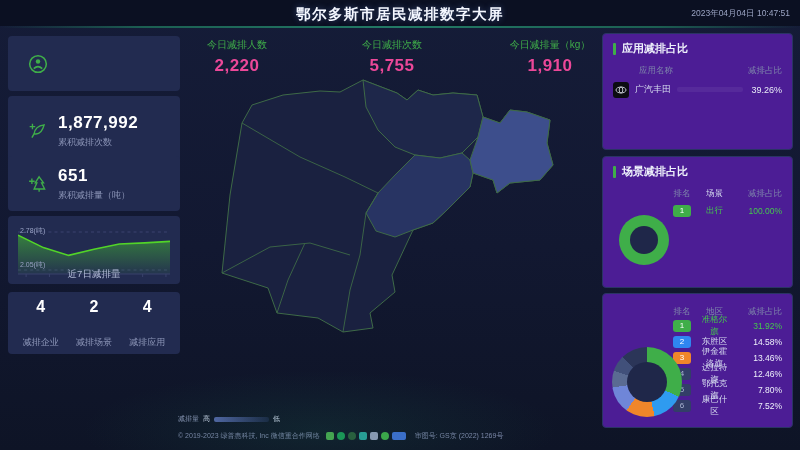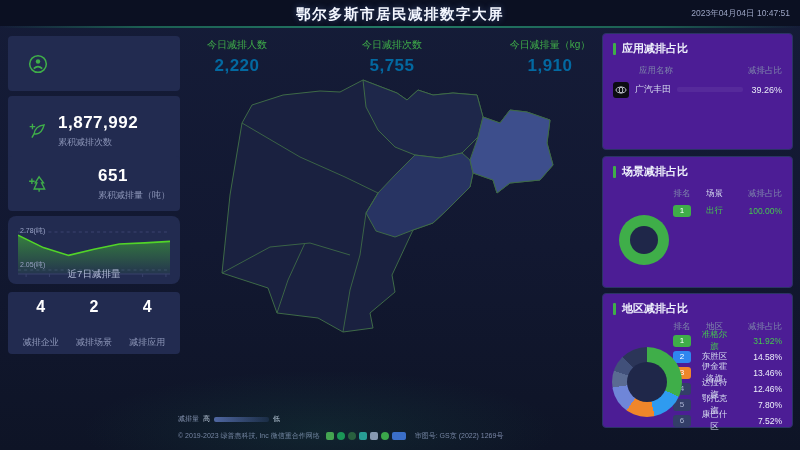--- a/index.html
+++ b/index.html
@@ -29,21 +29,21 @@
   
   .trend-card{padding:6px 10px;}
   .trend-svg{position:absolute;left:10px;top:10px;width:152px;height:52px;}
   .trend-label{position:absolute;font-size:7px;color:#98a1c3;}
   .trend-title{position:absolute;left:0;right:0;bottom:3px;text-align:center;font-size:9.5px;color:#b4bcd8;}
   .grid{stroke:#3a436e;stroke-width:1;stroke-dasharray:3 3;}
   .axisln{stroke:#39426b;stroke-width:1;}
   
   .today{position:absolute;top:38px;text-align:center;}
   .today-label{font-size:10px;color:#3fae49;}
-  .today-value{font-size:17px;font-weight:bold;color:#0369a1;margin-top:4px;letter-spacing:.5px;}
+  .today-value{font-size:17px;font-weight:bold;color:#ec4899;margin-top:4px;letter-spacing:.5px;}
   
   .map-wrap{position:absolute;left:200px;top:75px;width:400px;height:345px;}
   .map-legend{position:absolute;left:178px;top:414px;display:flex;align-items:center;font-size:7px;color:#8d96b8;}
   .map-legend .hl{color:#cfd6ec;margin:0 4px;}
   .legend-bar{width:55px;height:5px;border-radius:2px;background:linear-gradient(90deg,#56a  ,#1a2342);}
   
   .panel{position:absolute;left:602px;width:191px;background:#4c1d95;border:1px solid #2a3464;border-radius:4px;box-sizing:border-box;padding:7px 10px;}
   .panel-title{display:flex;align-items:center;font-size:11px;font-weight:bold;color:#eef1fb;}
   .panel-title::before{content:"";width:3px;height:12px;background:#3fae49;margin-right:6px;border-radius:1px;}
   .thead{display:flex;font-size:8.5px;color:#7f88ab;margin-top:9px;}
@@ -94,33 +94,33 @@
     <path d="M14.5,3.5 Q6.5,4.5 5.5,11.5 Q12,13 14.5,3.5 Z" fill="none" stroke="#3fae49" stroke-width="1.3"></path>
     <path d="M5.5,11.5 L3.5,15" stroke="#3fae49" stroke-width="1.3"></path>
     <path d="M1.5,5 h5 M4,2.5 v5" stroke="#3fae49" stroke-width="1.2"></path>
   </svg>
   <div>
     <div class="stat-value">1,877,992</div>
     <div class="stat-label">累积减排次数</div>
   </div>
 </div>
 
-<div class="card stat-card" style="top:156px;height:55px;gap:40px;">
+<div class="card stat-card" style="top:156px;height:55px;">
   <svg class="stat-icon" viewBox="0 0 18 18">
     <path d="M10,2.5 L14,8 L12.2,8 L15,13.5 L5.5,13.5 L8,8 L6.5,8 Z" fill="none" stroke="#3fae49" stroke-width="1.2"></path>
     <path d="M10,13.5 v2.5" stroke="#3fae49" stroke-width="1.2"></path>
     <path d="M1,6.5 h5 M3.5,4 v5" stroke="#3fae49" stroke-width="1.2"></path>
   </svg>
   <div>
     <div class="stat-value">651</div>
     <div class="stat-label">累积减排量（吨）</div>
   </div>
 </div>
 
-<div class="card trend-card" style="top:216px;height:68px;border-radius:8px;">
+<div class="card trend-card" style="top:216px;height:68px;">
   <svg class="trend-svg" viewBox="0 0 150 52" preserveAspectRatio="none">
     <defs>
       <linearGradient id="gg" x1="0" y1="0" x2="0" y2="1">
         <stop offset="0" stop-color="#46c430" stop-opacity="0.55"></stop>
         <stop offset="1" stop-color="#46c430" stop-opacity="0.06"></stop>
       </linearGradient>
     </defs>
     <line class="grid" x1="0" y1="6" x2="150" y2="6"></line>
     <line class="grid" x1="0" y1="44" x2="150" y2="44"></line>
     <polygon points="0.0,9.1 25.0,21.6 50.0,29.4 75.0,23.2 100.0,18.0 125.0,16.9 150.0,15.4 150,48 0,48" fill="url(#gg)"></polygon>
@@ -213,21 +213,20 @@
     <div class="rrow" style="height:22px;">
       <span class="col-rank"><span class="badge b-green">1</span></span>
       <span class="col-name green">出行</span>
       <span class="col-pct green">100.00%</span>
     </div>
   </div>
   <div class="donut donut-scene" style="background: conic-gradient(rgb(63, 174, 73) 0%, rgb(63, 174, 73) 100%);"></div>
 </div>
 
 <div class="panel" style="top:293px;height:135px;">
-  <div class="panel-title">地区减排占比</div>
   <div class="rtable">
     <div class="thead" style="margin-top:5px;">
       <span class="col-rank">排名</span>
       <span class="col-name" style="color:#7f88ab;">地区</span>
       <span class="col-pct" style="color:#7f88ab;">减排占比</span>
     </div>
     <div class="rrow" style="height:16px;">
       <span class="col-rank"><span class="badge b-green">1</span></span>
       <span class="col-name green">准格尔旗</span>
       <span class="col-pct green">31.92%</span>

